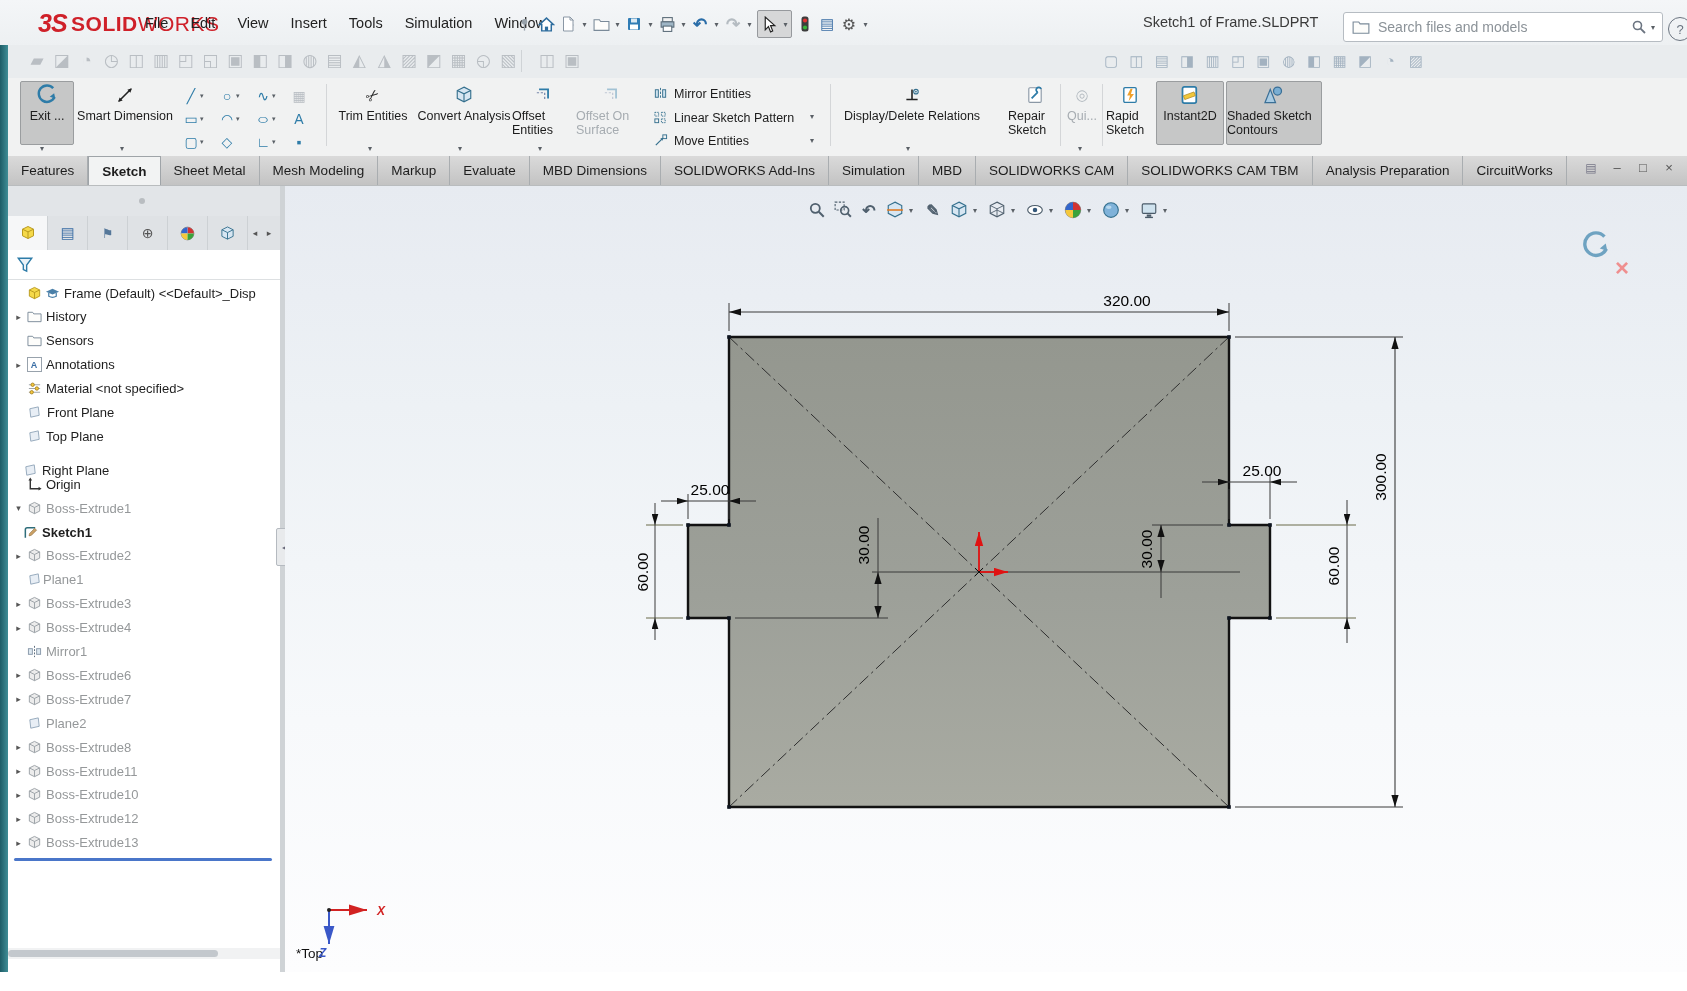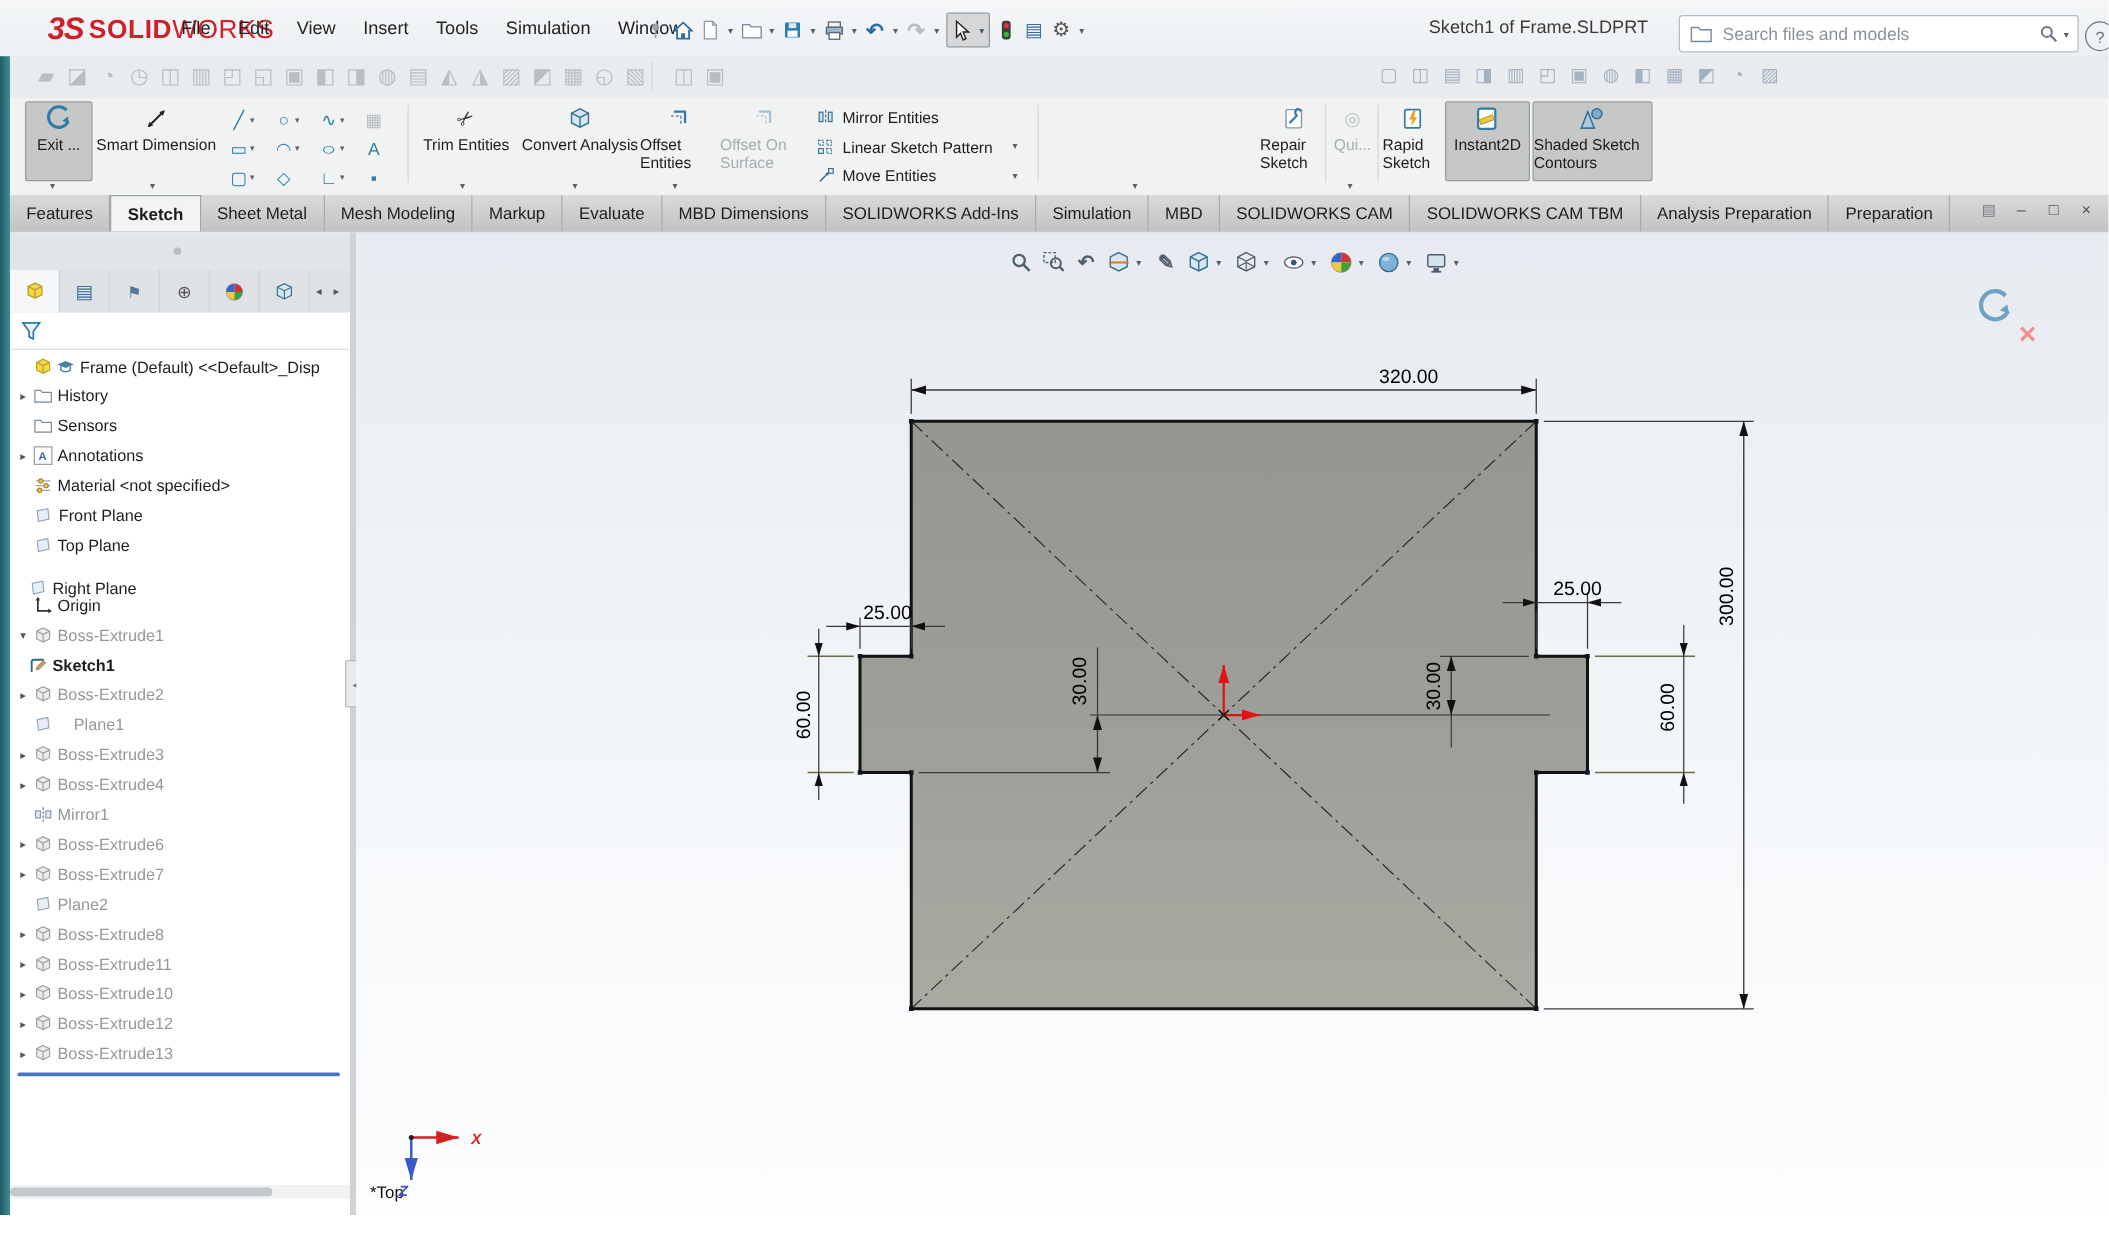--- a/index.html
+++ b/index.html
@@ -551,20 +551,28 @@
             <use href="#i-move"></use>
           </svg>
         </span>
       <span>Move Entities</span>
     </div>
     <span class="abs" style="left:802px;top:34px;font-size:8px;color:#5a6066">▾</span>
     <span class="abs" style="left:802px;top:58px;font-size:8px;color:#5a6066">▾</span>
 
     <span class="vsep" style="left:822px"></span>
 
+    <div class="rb nowrap" style="left:828px;width:152px">
+      <span class="ric">
+          <svg class="ic" width="18" height="18">
+            <use href="#i-ddrel"></use>
+          </svg>
+        </span>
+      <span class="rlb">Display/Delete Relations</span>
+    </div>
     <span class="rcaret" style="left:898px">▾</span>
 
     <div class="rb" style="left:1000px;width:54px">
       <span class="ric">
           <svg class="ic" width="18" height="18">
             <use href="#i-repair"></use>
           </svg>
         </span>
       <span class="rlb">Repair Sketch</span>
     </div>
@@ -614,21 +622,21 @@
       <span class="ctab">Mesh Modeling</span>
       <span class="ctab">Markup</span>
       <span class="ctab">Evaluate</span>
       <span class="ctab">MBD Dimensions</span>
       <span class="ctab">SOLIDWORKS Add-Ins</span>
       <span class="ctab">Simulation</span>
       <span class="ctab">MBD</span>
       <span class="ctab">SOLIDWORKS CAM</span>
       <span class="ctab">SOLIDWORKS CAM TBM</span>
       <span class="ctab">Analysis Preparation</span>
-      <span class="ctab">Preparation</span>
+      <span class="ctab">CircuitWorks</span>
     </div>
   <div id="winctl">
     <span style="font-size:12px;color:#778">▤</span>
     <span>–</span>
     <span>□</span>
     <span>×</span>
   </div>
 
   <div id="leftpanel" class="abs">
     <div id="panel-band" class="abs"></div>
@@ -778,21 +786,21 @@
           </span>
           <span style="margin-left: 3px;">Boss-Extrude2</span>
         </div>
         <div class="trow gray" style="top:381.79999999999995px;padding-left:4px">
           <span class="tarrow"></span>
           <span class="ticon">
             <svg class="ic" width="15" height="15">
               <use href="#i-plane"></use>
             </svg>
           </span>
-          <span style="margin-left: 16px;">Plane1</span>
+          <span style="margin-left: 0;">Plane1</span>
         </div>
         <div class="trow gray" style="top:405.7px;padding-left:4px">
           <span class="tarrow">▸</span>
           <span class="ticon">
             <svg class="ic" width="15" height="15">
               <use href="#i-boss"></use>
             </svg>
           </span>
           <span style="margin-left: 3px;">Boss-Extrude3</span>
         </div>

